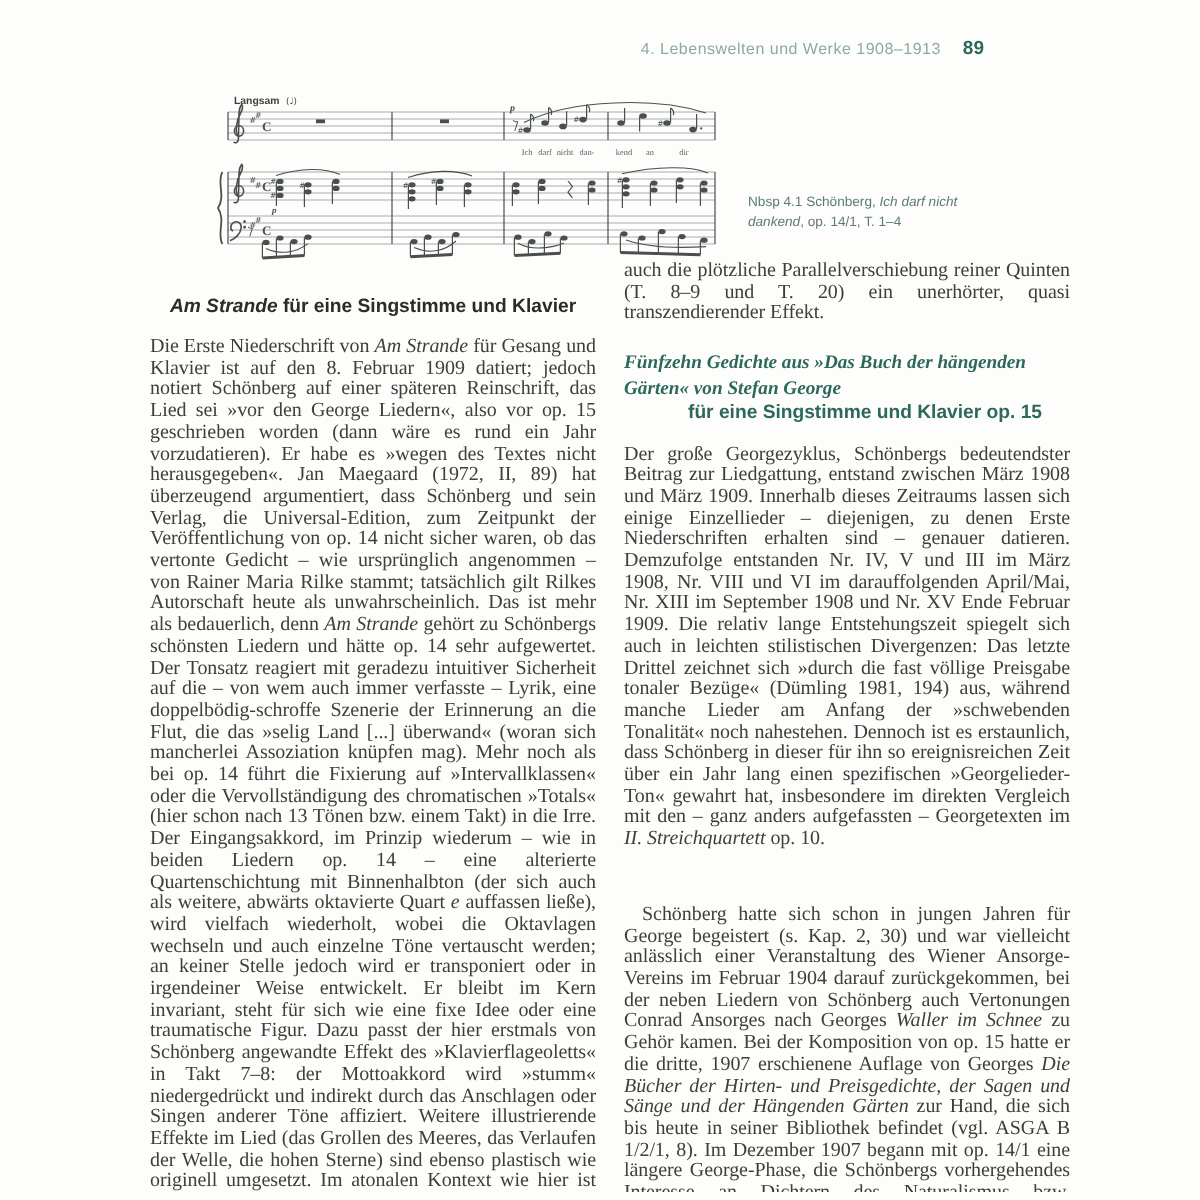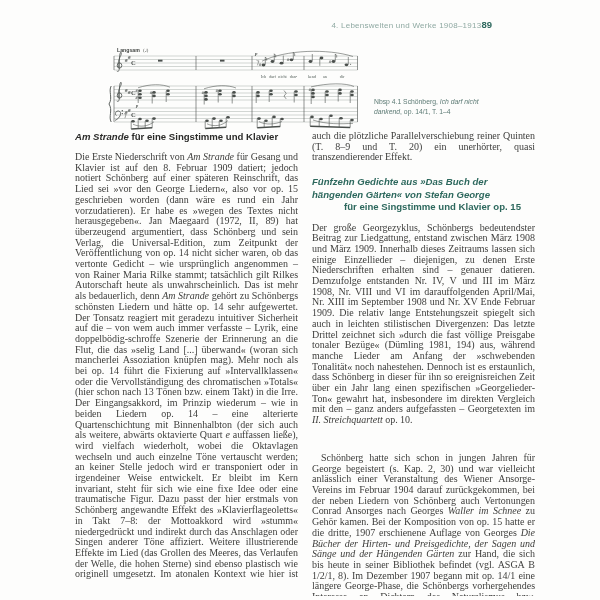--- a/index.html
+++ b/index.html
@@ -4,21 +4,21 @@
 <style>
   html,body{margin:0;padding:0;}
   body{width:600px;height:600px;background:#f4f4f2;}
   .page{
     position:relative;width:600px;height:600px;background:#fdfdfc;
     font-family:"Liberation Serif", serif;color:#3e3e3c;overflow:hidden;
   }
   
   .running-head{
     position:absolute;top:19px;right:108px;
-    display:flex;gap:0;align-items:baseline;
+    display:flex;gap:11px;align-items:baseline;
     font-family:"Liberation Sans", sans-serif;
   }
   .chapter-title{font-size:8px;color:#8fa9a2;letter-spacing:.25px;}
   .page-number{font-size:9.5px;font-weight:bold;color:#2d685d;}
 
   
   .music-svg{position:absolute;left:106px;top:46px;width:262px;height:88px;}
   .figure-caption{
     position:absolute;left:374px;top:97px;width:120px;
     font-family:"Liberation Sans", sans-serif;
@@ -28,36 +28,36 @@
 
   
   .columns{
     position:absolute;left:75px;top:131px;width:460px;height:465px;
     display:flex;gap:14px;overflow:hidden;
   }
   .col{width:223px;}
   .col-heading{
     font-family:"Liberation Sans", sans-serif;
     font-size:9.6px;font-weight:bold;color:#2b2b29;
-    line-height:1.25;margin:0 0 9px 0;
+    line-height:1.25;margin:17px 0 9px 0;text-align:center;
   }
   .col-heading .run-italic{font-style:italic;}
   .body-par{
     font-size:10px;line-height:10.7px;text-align:justify;margin:0;
     letter-spacing:-0.03px;
   }
   .body-par.flow-on{text-align-last:justify;}
   .body-par.indent{text-indent:9px;margin-top:27px;}
   .body-par .run-italic{font-style:italic;}
   .section-heading{
     font-family:"Liberation Sans", sans-serif;
     color:#2d685d;font-weight:bold;font-size:9.6px;line-height:1.3;
     margin:13px 0 9px 0;
   }
-  .section-heading .heading-italic{font-style:italic;}
+  .section-heading .heading-italic{font-style:italic;font-family:Liberation Serif, serif;}
   .section-heading .heading-roman{display:block;padding-left:32px;}
 
   
   .ink{fill:#4a4f4c;}
   .ink-stroke{stroke:#4a4f4c;fill:none;}
   text.music-text{fill:#3e423f;}
 </style>
 </head>
 <body>
 

